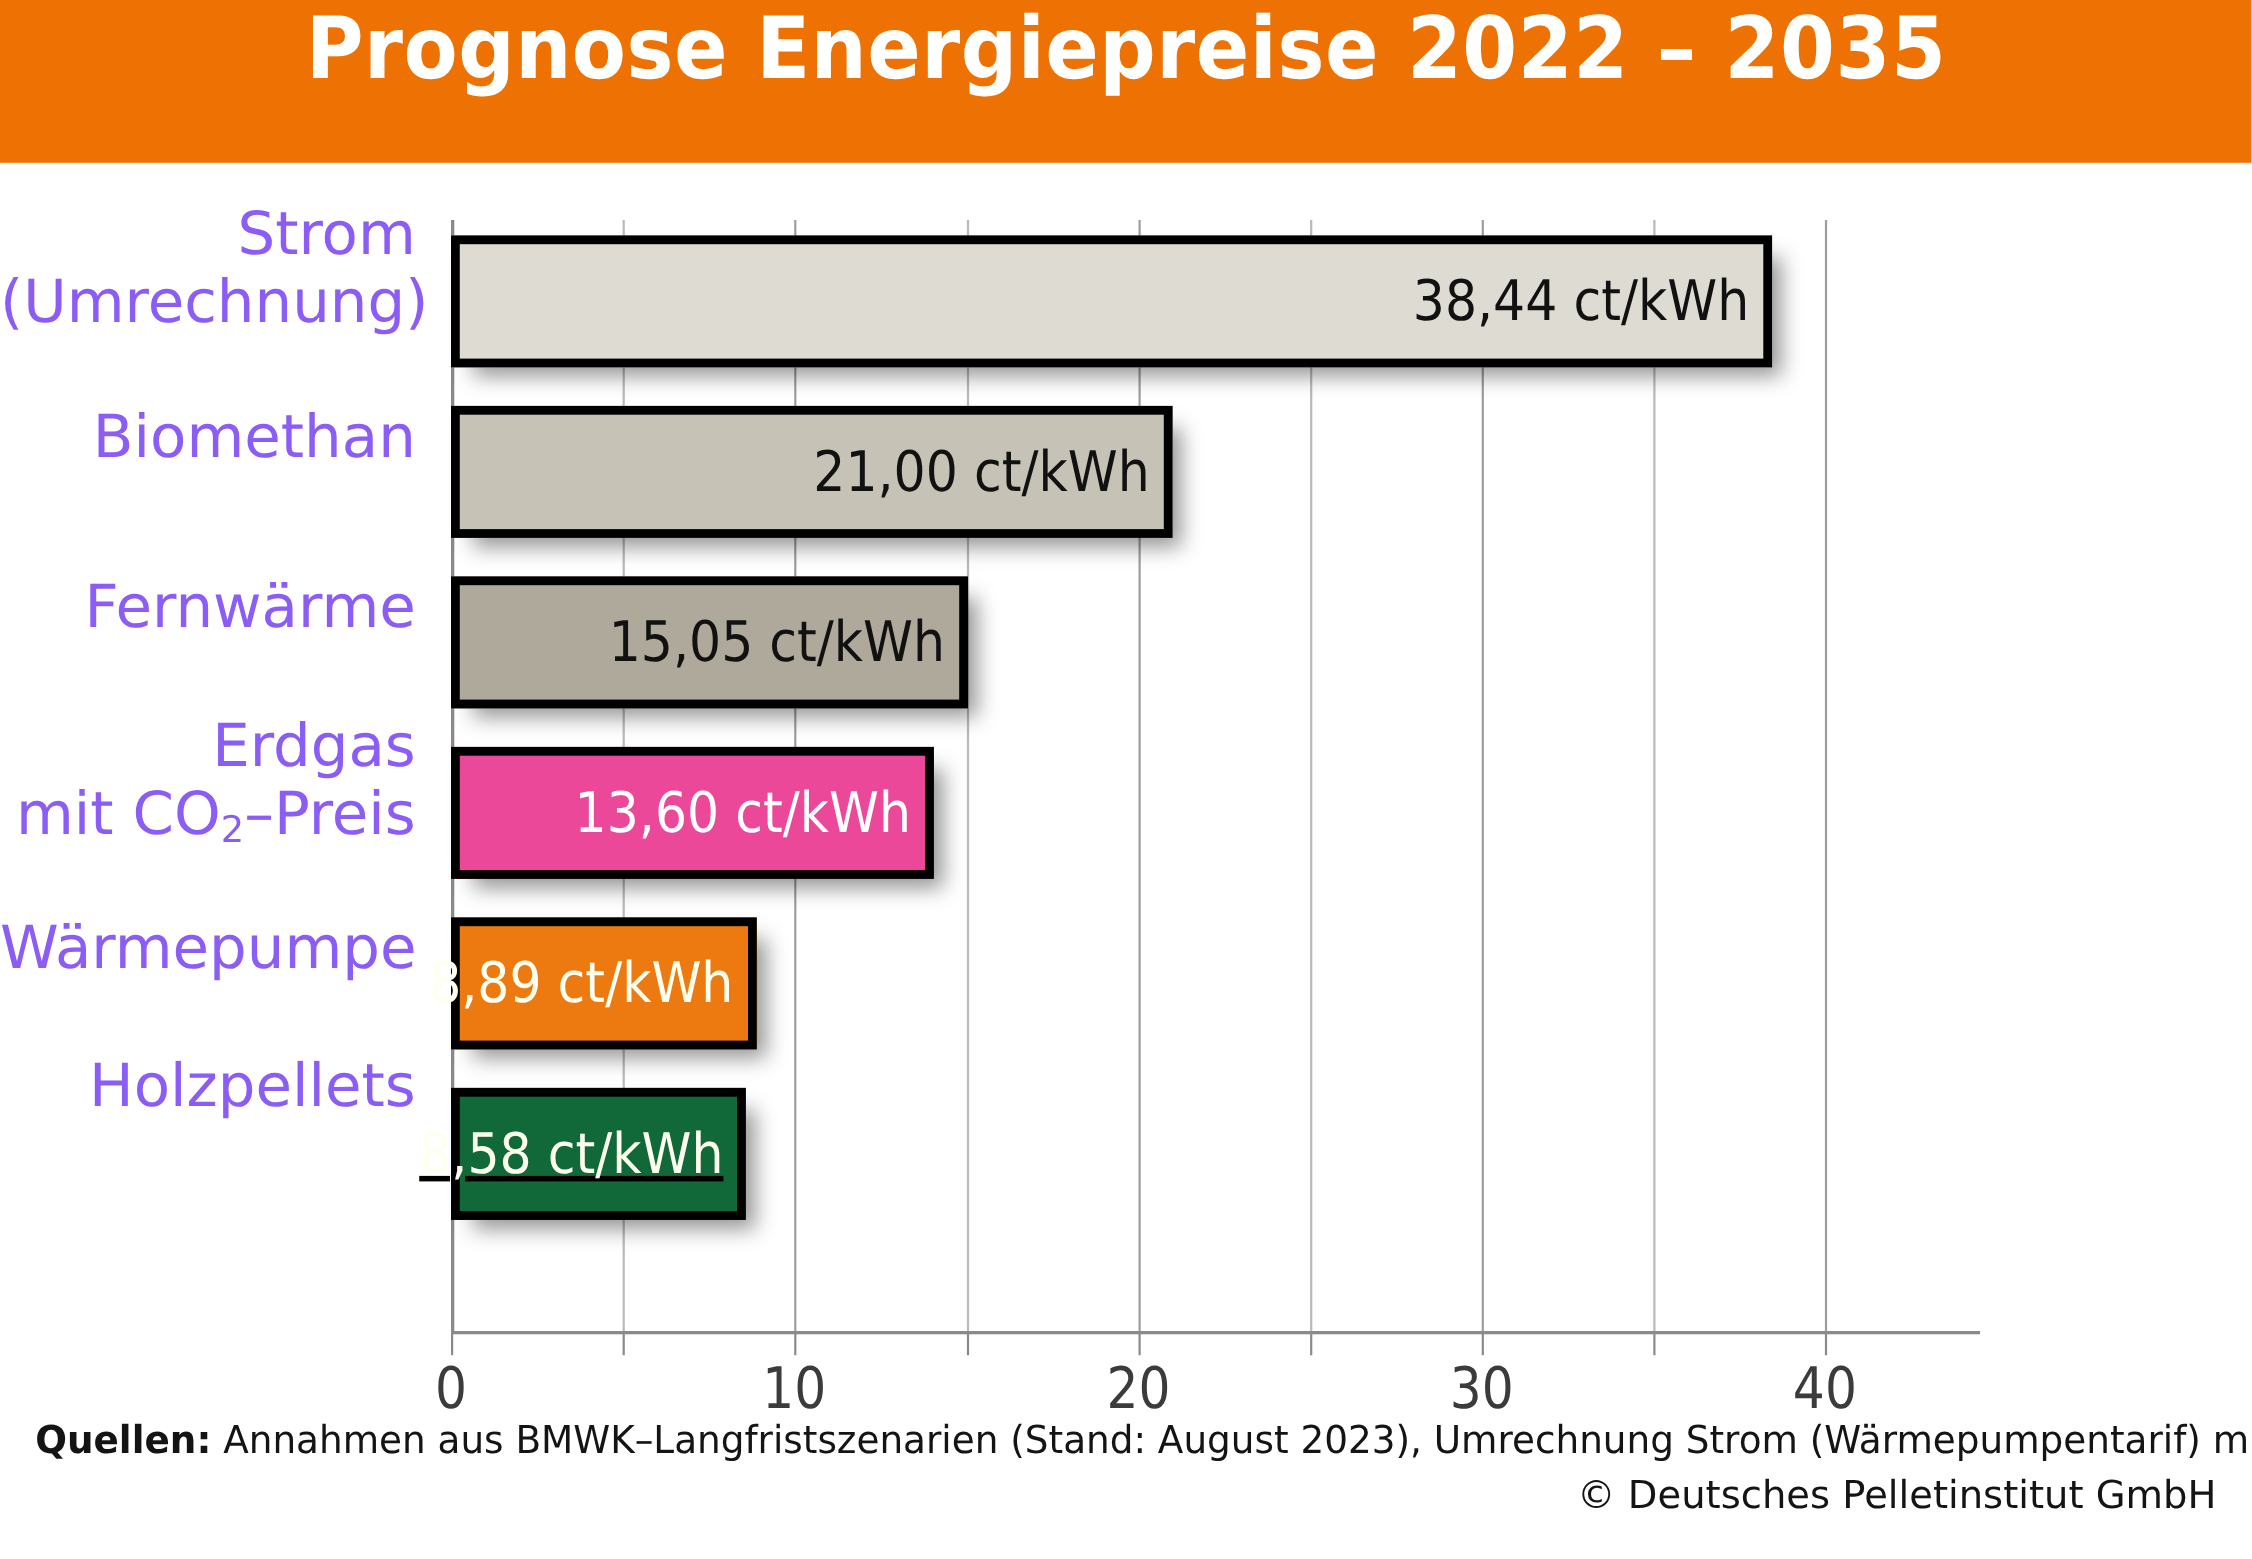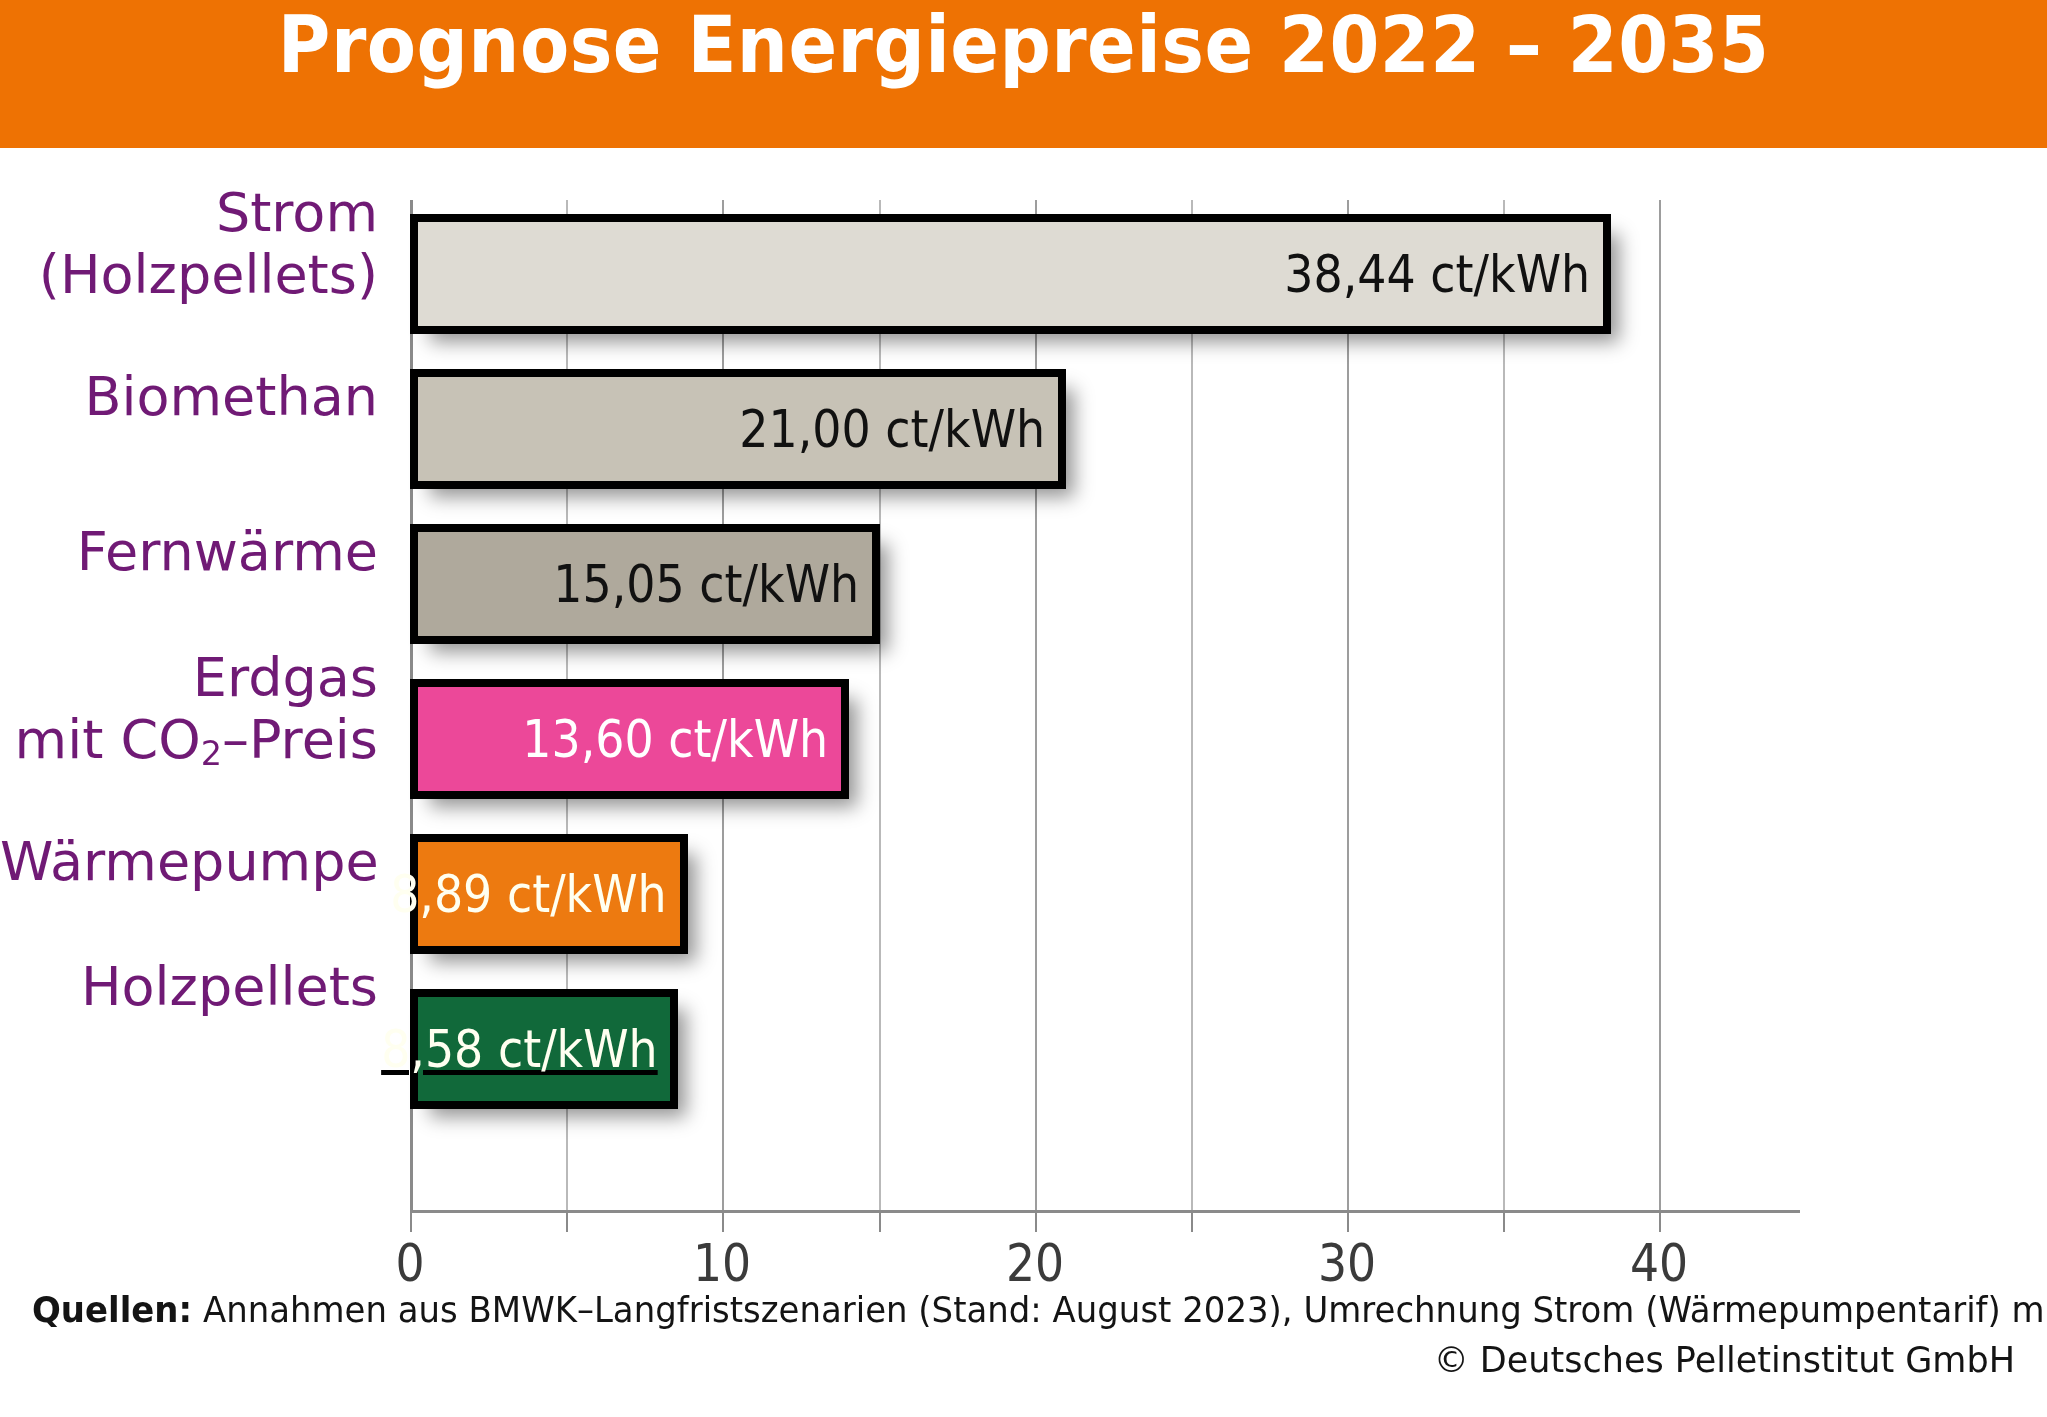--- a/index.html
+++ b/index.html
@@ -129,21 +129,21 @@
 
   
   .cat-label {
     position: absolute;
     right: 0;
     width: 400px;
     text-align: right;
     font-family: "DejaVu Sans", sans-serif;
     font-size: 54px;
     line-height: 1.14;
-    color: #701a75;
+    color: #8b5cf6;
     padding-right: 22px;
     box-sizing: border-box;
     white-space: nowrap;
   }
   .cat-label .l2 { display: block; }
   .cat-label sub {
     font-size: 0.62em;
     vertical-align: -0.22em;
   }
 
@@ -224,21 +224,21 @@
             <span class="bar-value" style="color: rgb(255, 255, 240);">8,89 ct/kWh</span>
           </div>
         </div>
         <div class="bar-row" style="top: 789px; width: 1390px;">
           <div class="bar" style="width: 268.004px; background: rgb(17, 105, 58); text-decoration: underline;">
             <span class="bar-value" style="color: rgb(255, 255, 240);">8,58 ct/kWh</span>
           </div>
         </div>
       </div>
     <div id="cat-labels">
-        <div class="cat-label" style="position: absolute; left: 0px; top: 34px;"><span>Strom</span><span class="l2">(Holzpellets)</span></div>
+        <div class="cat-label" style="position: absolute; left: 0px; top: 34px;"><span>Strom</span><span class="l2">(Umrechnung)</span></div>
         <div class="cat-label" style="position: absolute; left: 0px; top: 218px;"><span>Biomethan</span></div>
         <div class="cat-label" style="position: absolute; left: 0px; top: 373px;"><span>Fernwärme</span></div>
         <div class="cat-label" style="position: absolute; left: 0px; top: 499px;"><span>Erdgas</span><span class="l2">mit CO<sub>2</sub>–Preis</span></div>
         <div class="cat-label" style="position: absolute; left: 0px; top: 683px;"><span>Wärmepumpe</span></div>
         <div class="cat-label" style="position: absolute; left: 0px; top: 808px;"><span>Holzpellets</span></div>
       </div>
   </div>
 
   <div class="footer">
     <div class="footer-line1">

